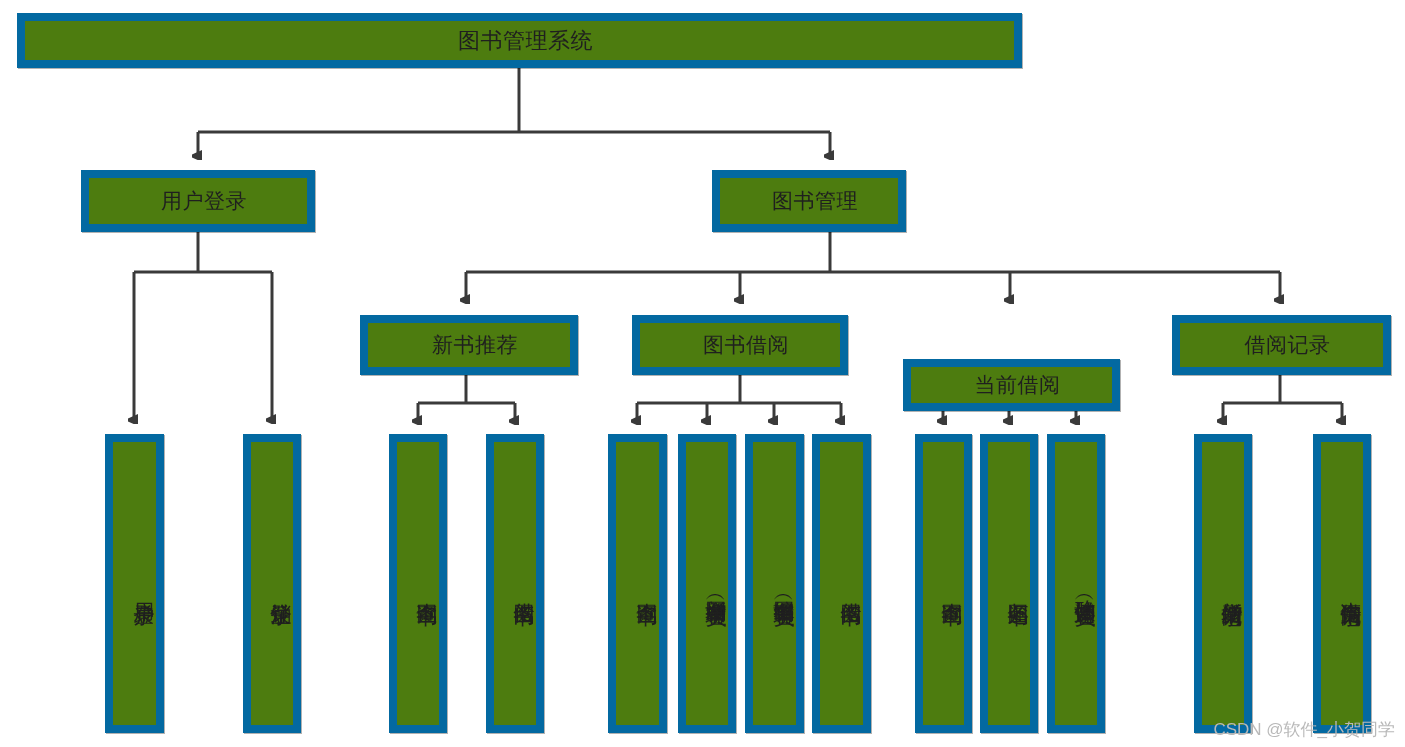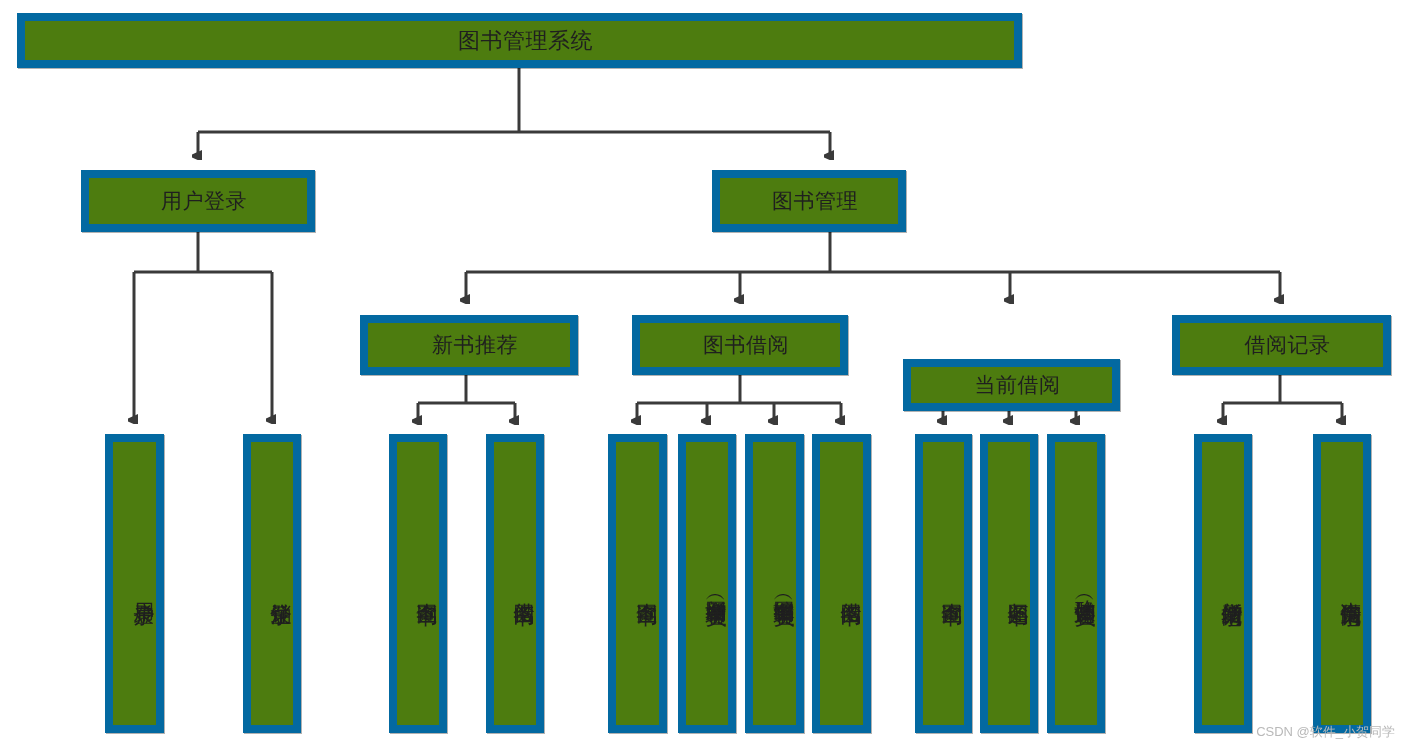--- a/index.html
+++ b/index.html
@@ -53,21 +53,21 @@
     letter-spacing: 1px;
     padding-top: 8px;
     align-items: flex-start;
     justify-content: center;
     white-space: nowrap;
   }
   .watermark {
     position: absolute;
     right: 10px;
     bottom: 6px;
-    font-size: 13px;
+    font-size: 17px;
     color: #b9b9b9;
     white-space: nowrap;
     user-select: none;
   }
 </style>
 </head>
 <body>
 
 <div id="canvas">
 

